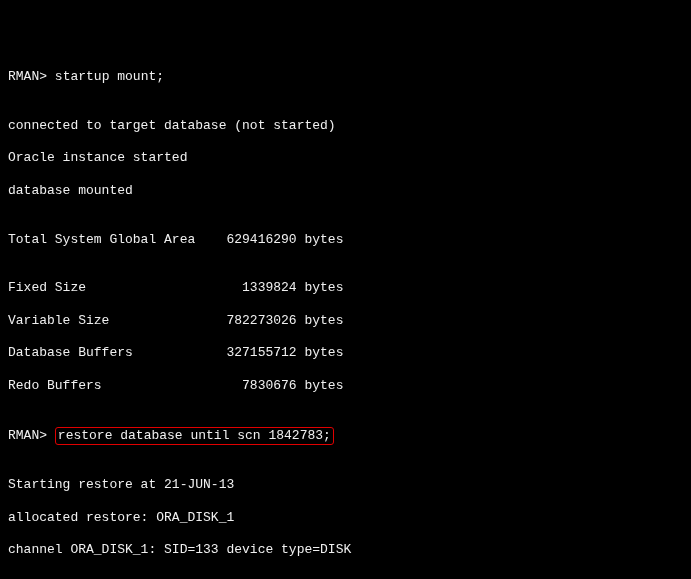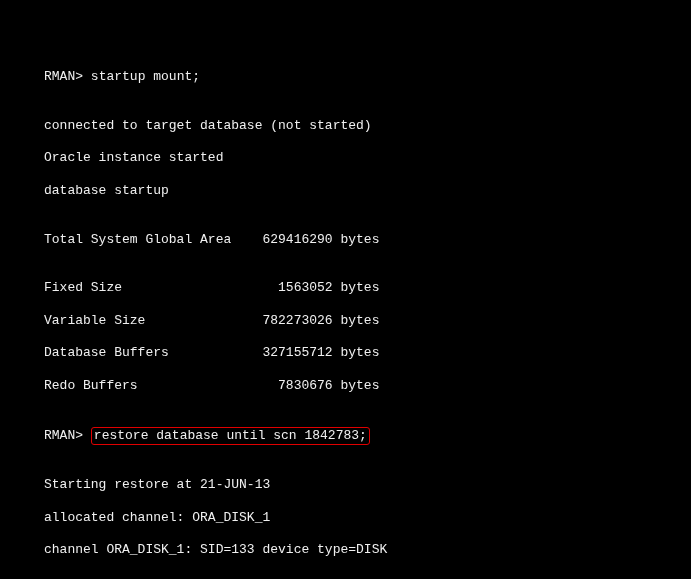--- a/index.html
+++ b/index.html
@@ -7,50 +7,50 @@
     padding: 4px 8px;
     background: #000;
     color: #f0f0f0;
     font-family: "Courier New", monospace;
     font-size: 13px;
     line-height: 1.25;
     width: 691px;
     box-sizing: border-box;
     white-space: pre;
   }
-  .line { position: relative; margin-left: 36px; }
+  .line { position: relative; }
   .red-box {
     border: 1px solid #e00000;
     border-radius: 3px;
     padding: 0 2px;
     display: inline-block;
   }
 </style>
 </head>
 <body>
 
 
 
 <div class="line"><span>RMAN&gt;</span> <span>startup mount;</span></div>
 <div class="line"></div>
 <div class="line">connected to target database (not started)</div>
 <div class="line">Oracle instance started</div>
-<div class="line">database startup</div>
+<div class="line">database mounted</div>
 <div class="line"></div>
 <div class="line">Total System Global Area    629416290 bytes</div>
 <div class="line"></div>
-<div class="line">Fixed Size                    1563052 bytes</div>
+<div class="line">Fixed Size                    1339824 bytes</div>
 <div class="line">Variable Size               782273026 bytes</div>
 <div class="line">Database Buffers            327155712 bytes</div>
 <div class="line">Redo Buffers                  7830676 bytes</div>
 <div class="line"></div>
 <div class="line"><span>RMAN&gt;</span> <span class="red-box"><span>restore database until scn 1842783;</span></span></div>
 <div class="line"></div>
 <div class="line">Starting restore at 21-JUN-13</div>
-<div class="line">allocated channel: ORA_DISK_1</div>
+<div class="line">allocated restore: ORA_DISK_1</div>
 <div class="line">channel ORA_DISK_1: SID=133 device type=DISK</div>
 <div class="line"></div>
 
 
 
 
 
 
 
 

